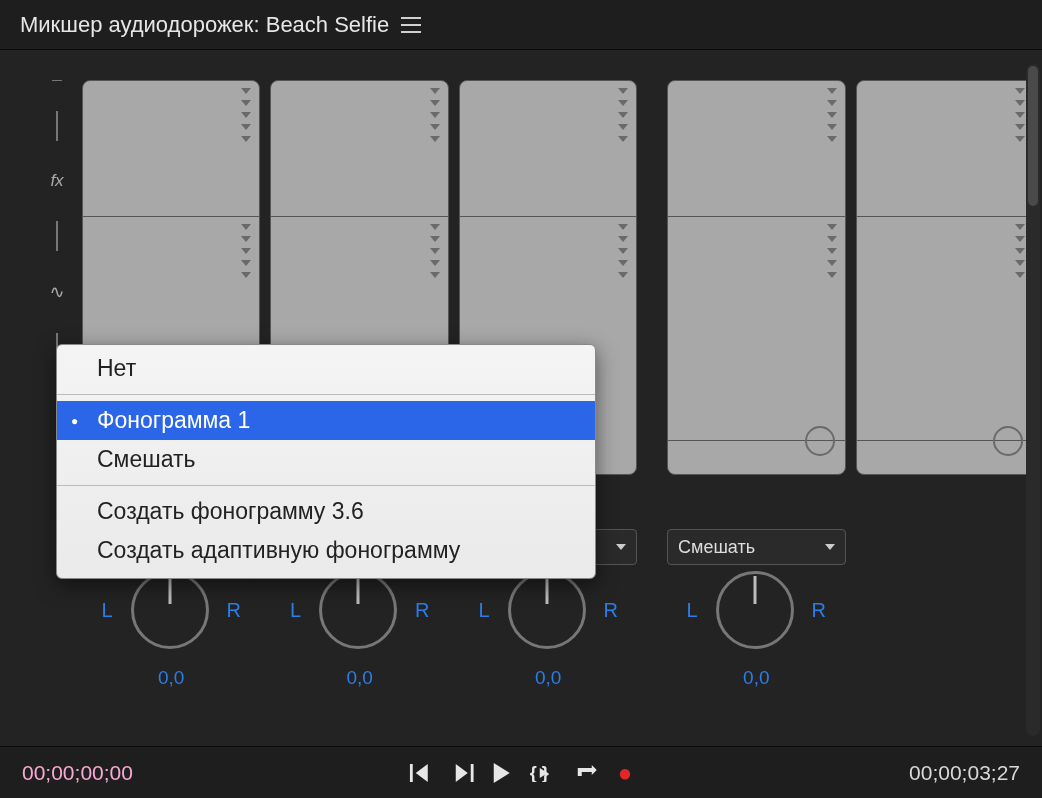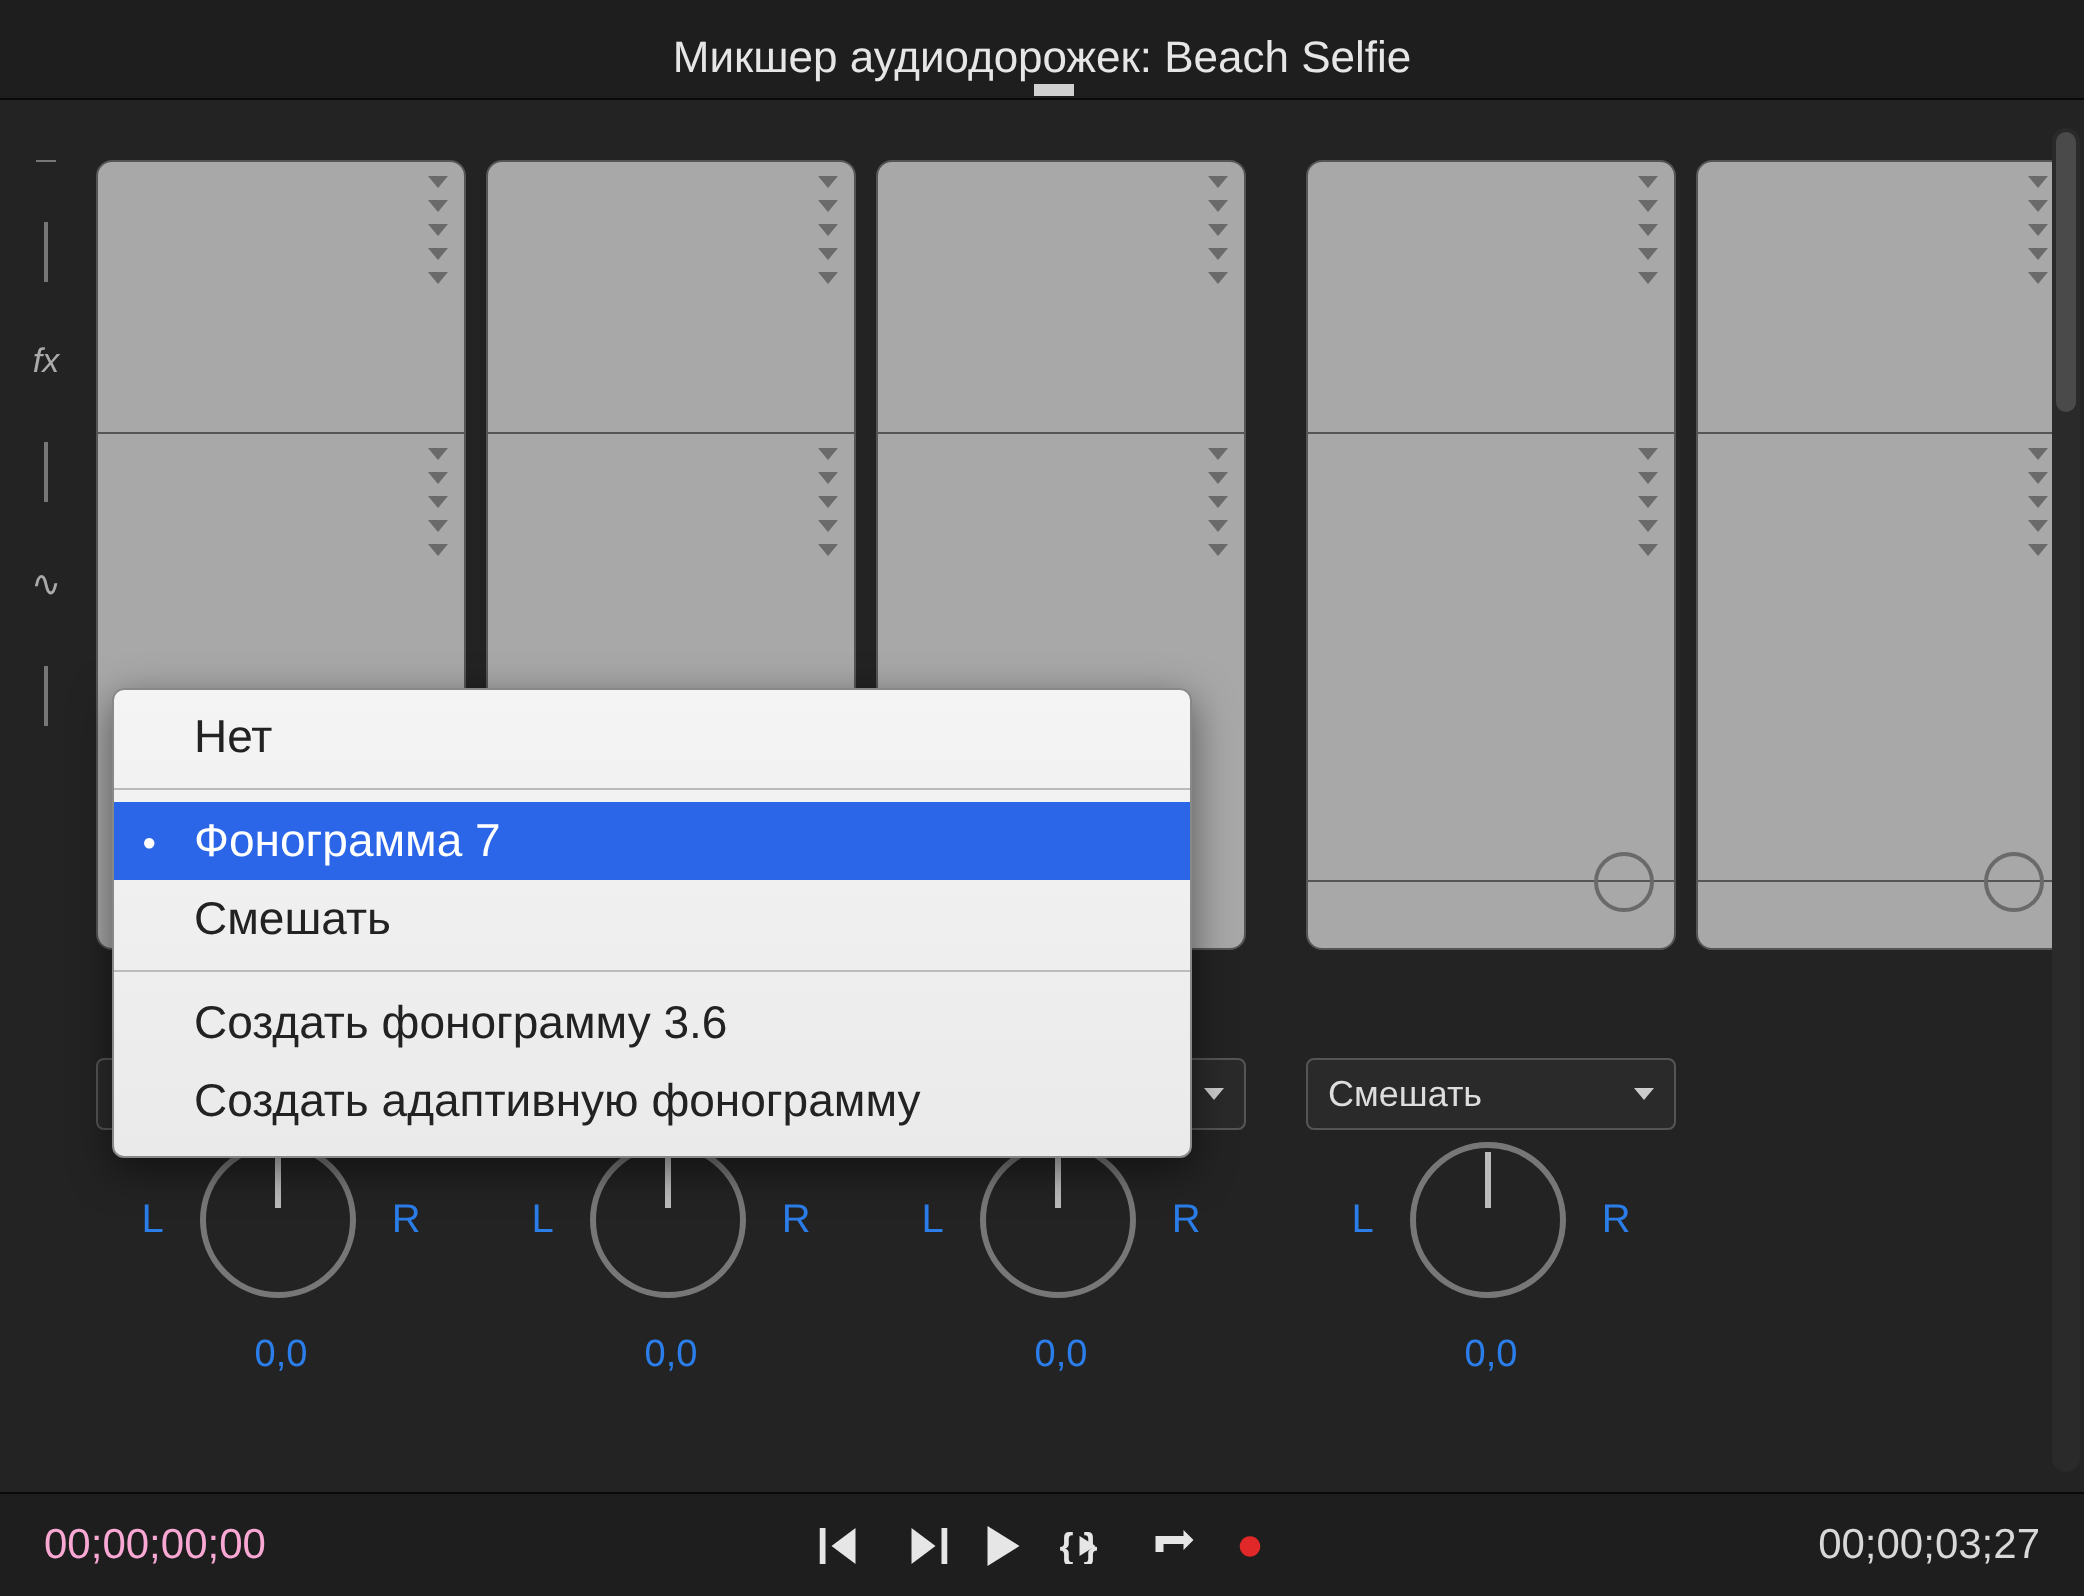--- a/index.html
+++ b/index.html
@@ -1,25 +1,25 @@
 <!DOCTYPE html>
 <html><head>
 <meta charset="utf-8">
 <style>
   * { box-sizing: border-box; margin: 0; padding: 0; font-family: -apple-system, "Segoe UI", Arial, sans-serif; }
   body { width: 1042px; height: 798px; background: #1e1e1e; overflow: hidden; position: relative; color: #d0d0d0; }
 
   
-  .header { height: 50px; display: flex; align-items: center; padding: 16px 20px; background: #1e1e1e; border-bottom: 1px solid #0a0a0a; flex-direction: column; }
+  .header { height: 50px; display: flex; align-items: center; padding: 16px 20px; background: #1e1e1e; border-bottom: 1px solid #0a0a0a; }
   .header-title { font-size: 22px; color: #e6e6e6; font-weight: 500; }
   .header-menu-icon { margin-left: 12px; display: flex; flex-direction: column; justify-content: space-between; height: 16px; width: 20px; cursor: pointer; }
   .header-menu-icon span { height: 2px; background: #d0d0d0; width: 100%; }
 
   
-  .main { position: absolute; top: 50px; left: 0; right: 0; bottom: 52px; background: #232323; display: flex; }
+  .main { position: absolute; top: 50px; left: 0; right: 0; bottom: 52px; background: #232323; display: flex; padding-left: 34px; }
   .left-rail { width: 46px; height: 100%; display: flex; flex-direction: column; align-items: center; padding-top: 30px; gap: 30px; color: #888; }
   .rail-tick { width: 10px; border-bottom: 1px solid #777; }
   .rail-fx { font-style: italic; font-size: 17px; color: #aaa; }
   .rail-scribble { font-size: 18px; color: #aaa; }
 
   .tracks { flex: 1; display: flex; gap: 10px; padding: 30px 8px 30px 2px; overflow: hidden; position: relative; }
   .track-col { width: 185px; display: flex; flex-direction: column; }
 
   .effect-box {
     background: #a8a8a8;
@@ -283,21 +283,21 @@
         </div>
       </div>
     </div>
 
   </div>
 </div>
 
 <div class="dropdown">
   <div class="item">Нет</div>
   <div class="sep"></div>
-  <div class="item selected">Фонограмма 7</div>
+  <div class="item selected">Фонограмма 1</div>
   <div class="item">Смешать</div>
   <div class="sep"></div>
   <div class="item">Создать фонограмму 3.6</div>
   <div class="item">Создать адаптивную фонограмму</div>
 </div>
 
 <div class="scrollbar">
   <div class="thumb"></div>
 </div>
 

